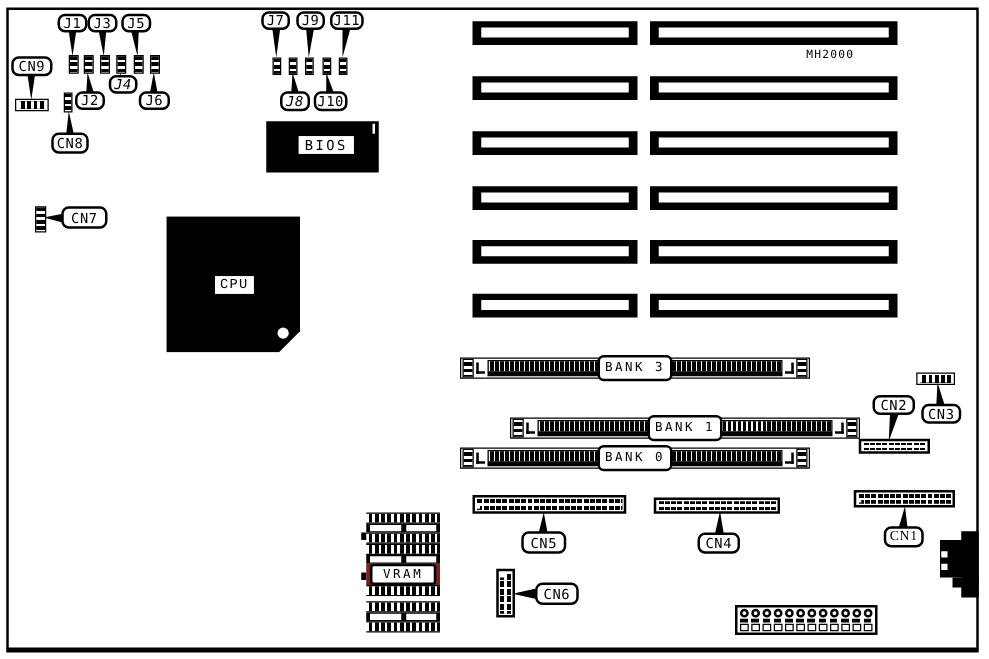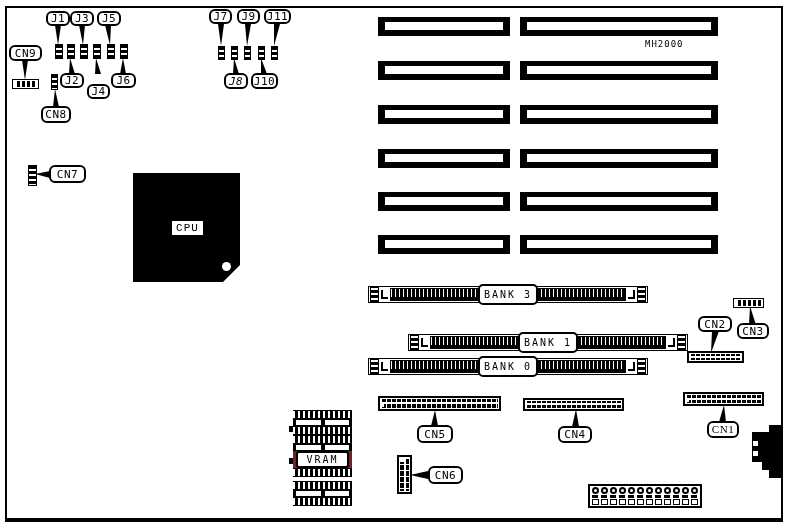--- a/index.html
+++ b/index.html
@@ -154,21 +154,21 @@
     </div>
   <div class="jumper" style="left:55px;top:44px;width:8px;height:15px;"></div>
   <div class="jumper" style="left:67px;top:44px;width:8px;height:15px;"></div>
   <div class="jumper" style="left:80px;top:44px;width:8px;height:15px;"></div>
   <div class="jumper" style="left:93px;top:44px;width:8px;height:15px;"></div>
   <div class="jumper" style="left:107px;top:44px;width:8px;height:15px;"></div>
   <div class="jumper" style="left:120px;top:44px;width:8px;height:15px;"></div>
   <div class="callout" style="left:60px;top:73px;width:24px;height:15px;">
       <span>J2</span>
     </div>
-  <div class="callout" style="left:87px;top:84px;width:23px;height:15px;">
+  <div class="callout" style="left:87px;top:60px;width:23px;height:15px;font-style:italic;">
       <span>J4</span>
     </div>
   <div class="callout" style="left:111px;top:73px;width:25px;height:15px;">
       <span>J6</span>
     </div>
   <div class="callout" style="left:9px;top:45px;width:33px;height:16px;">
       <span>CN9</span>
     </div>
   <div class="conn1" style="left:12px;top:79px;width:27px;height:10px;"></div>
   <div class="jumper" style="left:51px;top:74px;width:7px;height:16px;"></div>
@@ -190,20 +190,26 @@
   <div class="jumper" style="left:244px;top:46px;width:7px;height:14px;"></div>
   <div class="jumper" style="left:258px;top:46px;width:7px;height:14px;"></div>
   <div class="jumper" style="left:271px;top:46px;width:7px;height:14px;"></div>
   <div class="callout" style="left:224px;top:73px;width:24px;height:16px;font-style:italic;">
       <span>J8</span>
     </div>
   <div class="callout" style="left:251px;top:73px;width:27px;height:16px;">
       <span>J10</span>
     </div>
 
+  <div class="chip" style="left:213px;top:97px;width:90px;height:41px;">
+    <span class="bios-tick" style="right:3px;top:2px;"></span>
+    <div class="chip-label" style="left:26px;top:12px;width:44px;height:14px;">
+        <span>BIOS</span>
+      </div>
+  </div>
 
   <div class="jumper" style="left:28px;top:165px;width:9px;height:21px;"></div>
   <div class="callout" style="left:49px;top:165px;width:37px;height:18px;">
       <span>CN7</span>
     </div>
   <div class="chip" style="left:133px;top:173px;width:107px;height:109px;clip-path:polygon(0 0,100% 0,100% calc(100% - 17px),calc(100% - 17px) 100%,0 100%);">
     <div class="chip-label" style="left:39px;top:48px;width:31px;height:14px;letter-spacing:1px;font-family:Liberation Mono, monospace;">
         <span>CPU</span>
       </div>
     <span class="cpu-dot" style="left:89px;top:89px;"></span>

